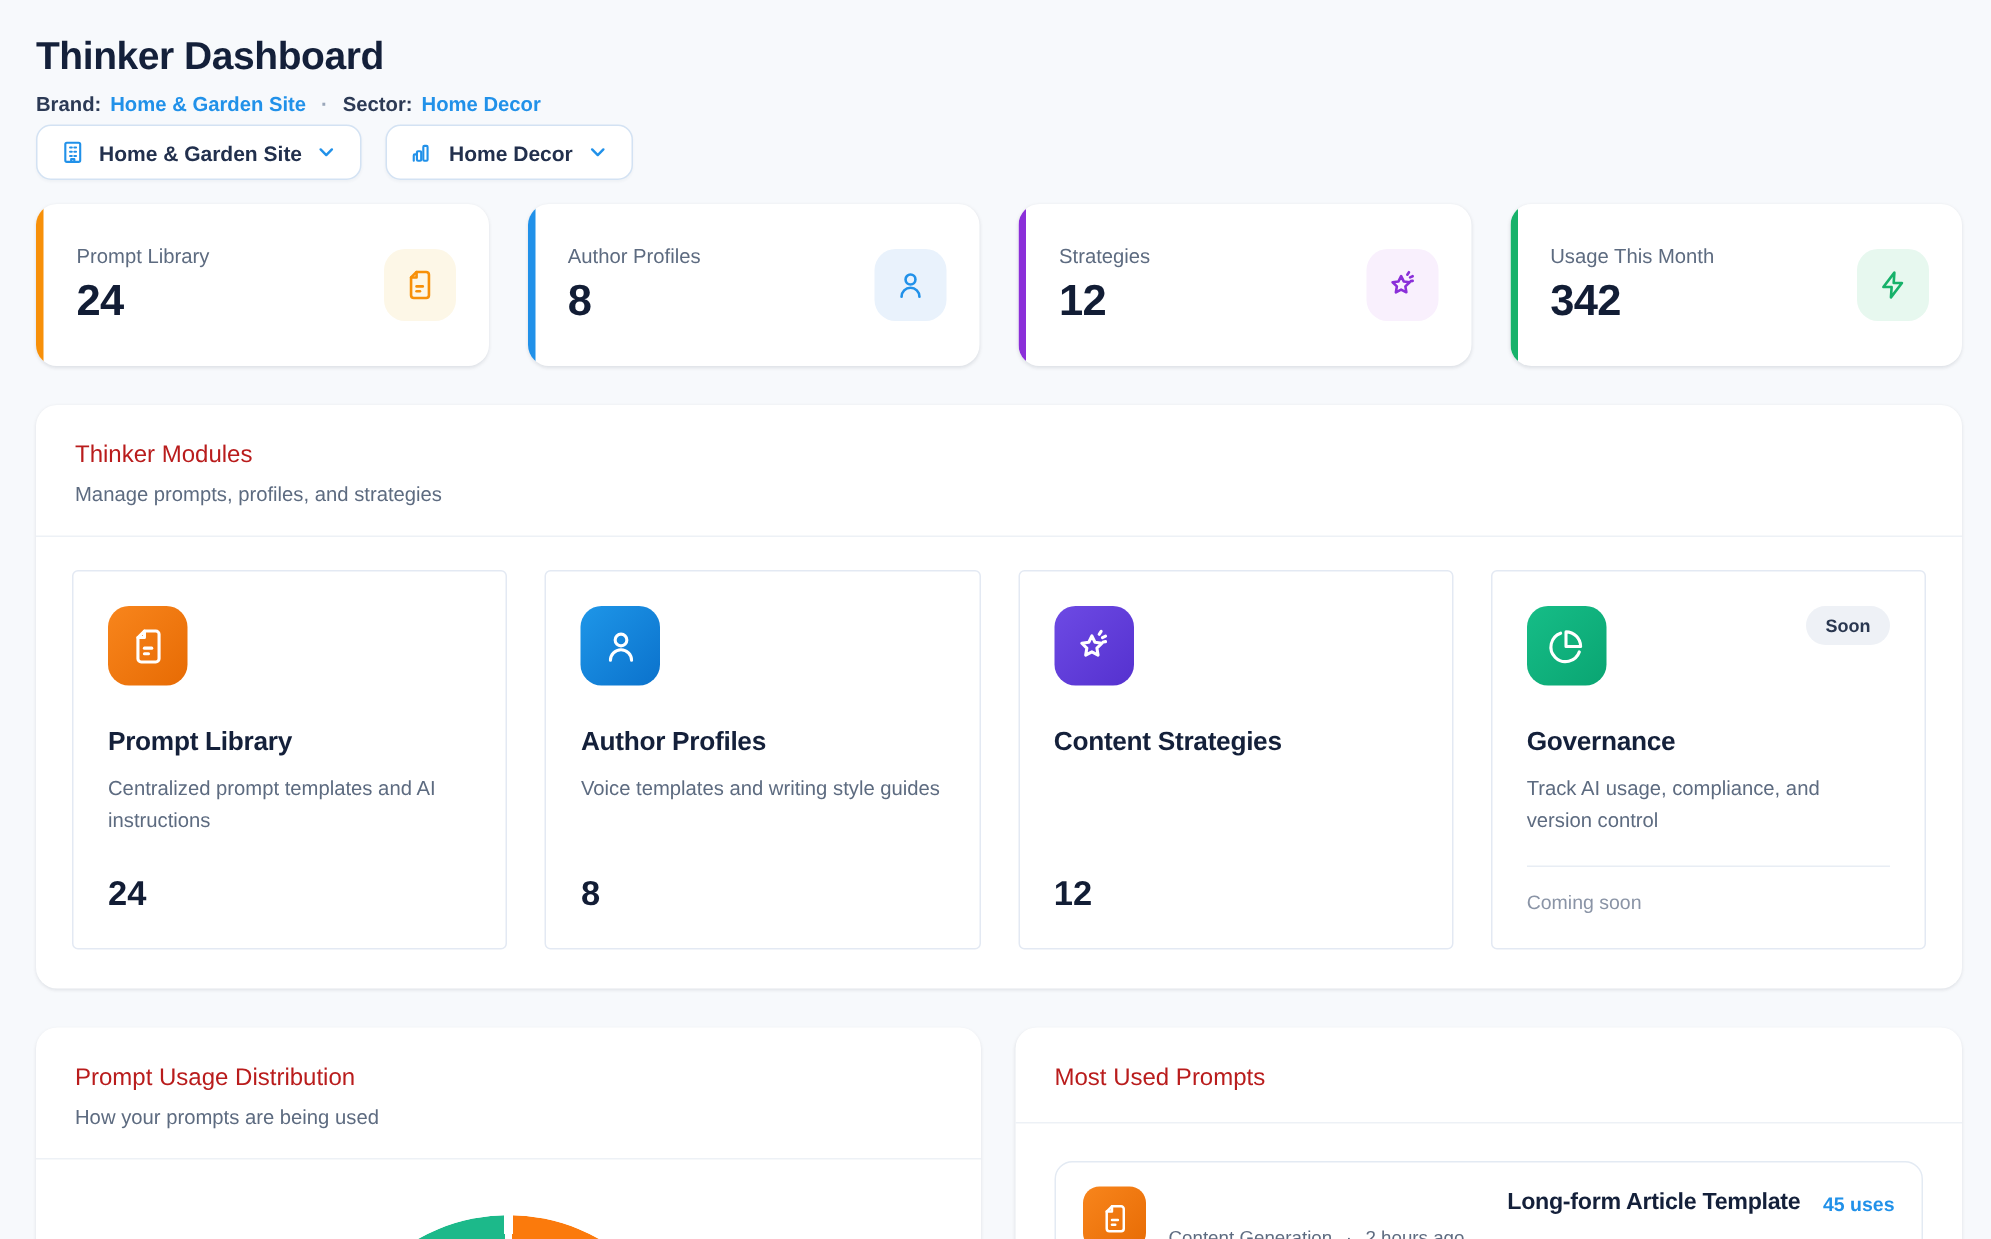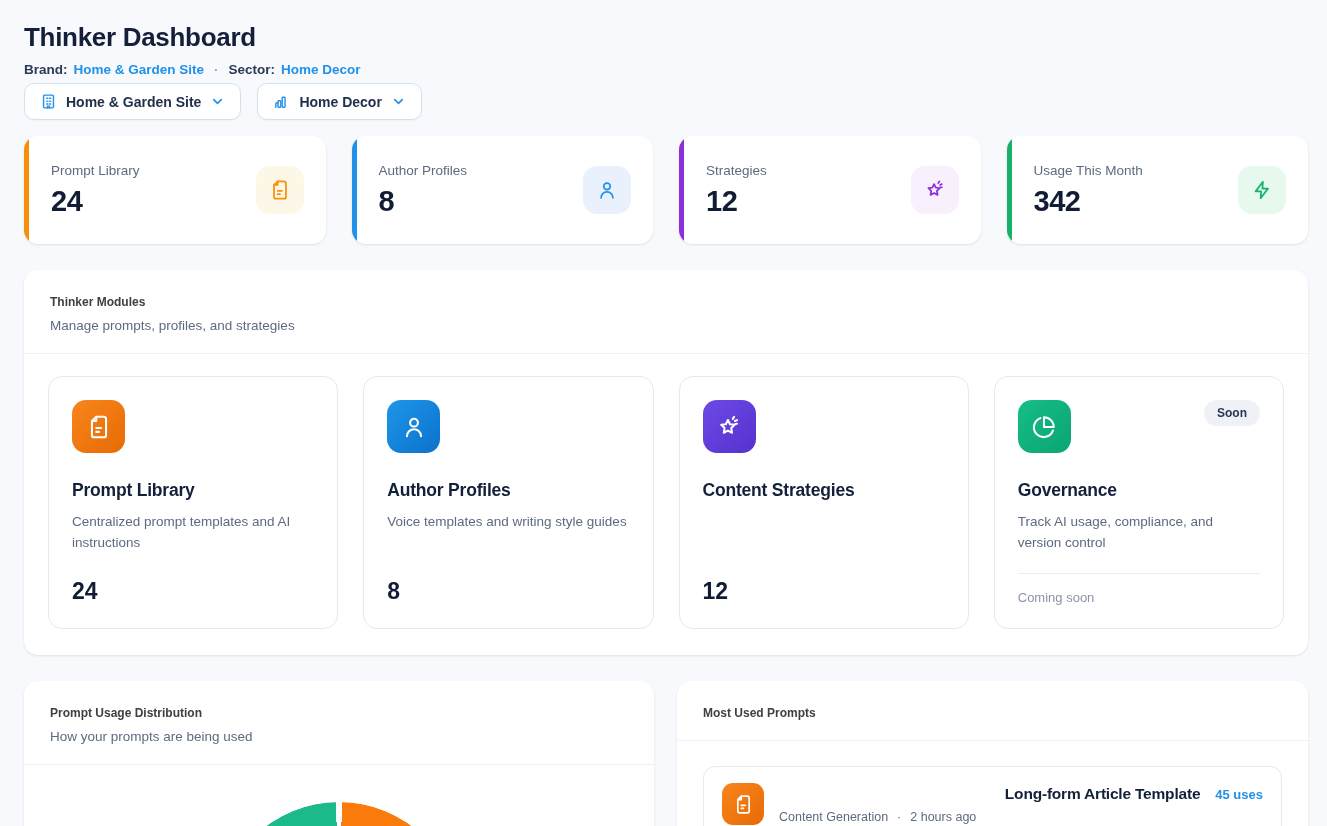--- a/index.html
+++ b/index.html
@@ -40,25 +40,25 @@
   .stat-value { font-size: 29px; font-weight: 800; color: #121d35; margin-top: 7px; letter-spacing: -0.5px; }
   .stat-tile { width: 48px; height: 48px; border-radius: 14px; display: flex; align-items: center; justify-content: center; }
 
   
   .panel {
     background: #fff; border-radius: 14px;
     box-shadow: 0 1px 3px rgba(16,24,40,.07), 0 1px 2px rgba(16,24,40,.04);
   }
   .modules-panel { margin-top: 26px; }
   .panel-header { padding: 25px 26px 20px; border-bottom: 1px solid #edf1f6; }
-  .panel-title { font-size: 12px; font-weight: 700; color: #404040; }
+  .panel-title { font-size: 16px; font-weight: 400; color: #b91c1c; }
   .panel-sub { font-size: 13.5px; color: #5d6b80; margin-top: 9px; }
   .modules-grid { display: grid; grid-template-columns: repeat(4, 1fr); gap: 25px; padding: 22px 24px 26px; }
   .module-card {
-    border: 1.5px solid #e3e9f3; border-radius: 14px; padding: 23px;
+    border: 1.5px solid #e3e9f3; border-radius: 4px; padding: 23px;
     min-height: 253px; display: flex; flex-direction: column; cursor: pointer;
     background: #fff; position: relative;
   }
   .module-top { display: flex; justify-content: space-between; align-items: flex-start; }
   .module-icon { width: 53px; height: 53px; border-radius: 14px; display: flex; align-items: center; justify-content: center; }
   .soon-badge { background: #eef1f6; color: #2a3750; border-radius: 999px; padding: 6px 13px; font-size: 12px; font-weight: 700; }
   .module-title { font-size: 17.5px; font-weight: 800; color: #14203a; margin-top: 27px; letter-spacing: -0.2px; }
   .module-desc { font-size: 13.5px; color: #5d6b80; margin-top: 11px; line-height: 1.55; }
   .module-count { font-size: 23px; font-weight: 800; color: #121d35; margin-top: auto; }
   .module-divider { border-top: 1px solid #e8edf4; margin-top: auto; }

